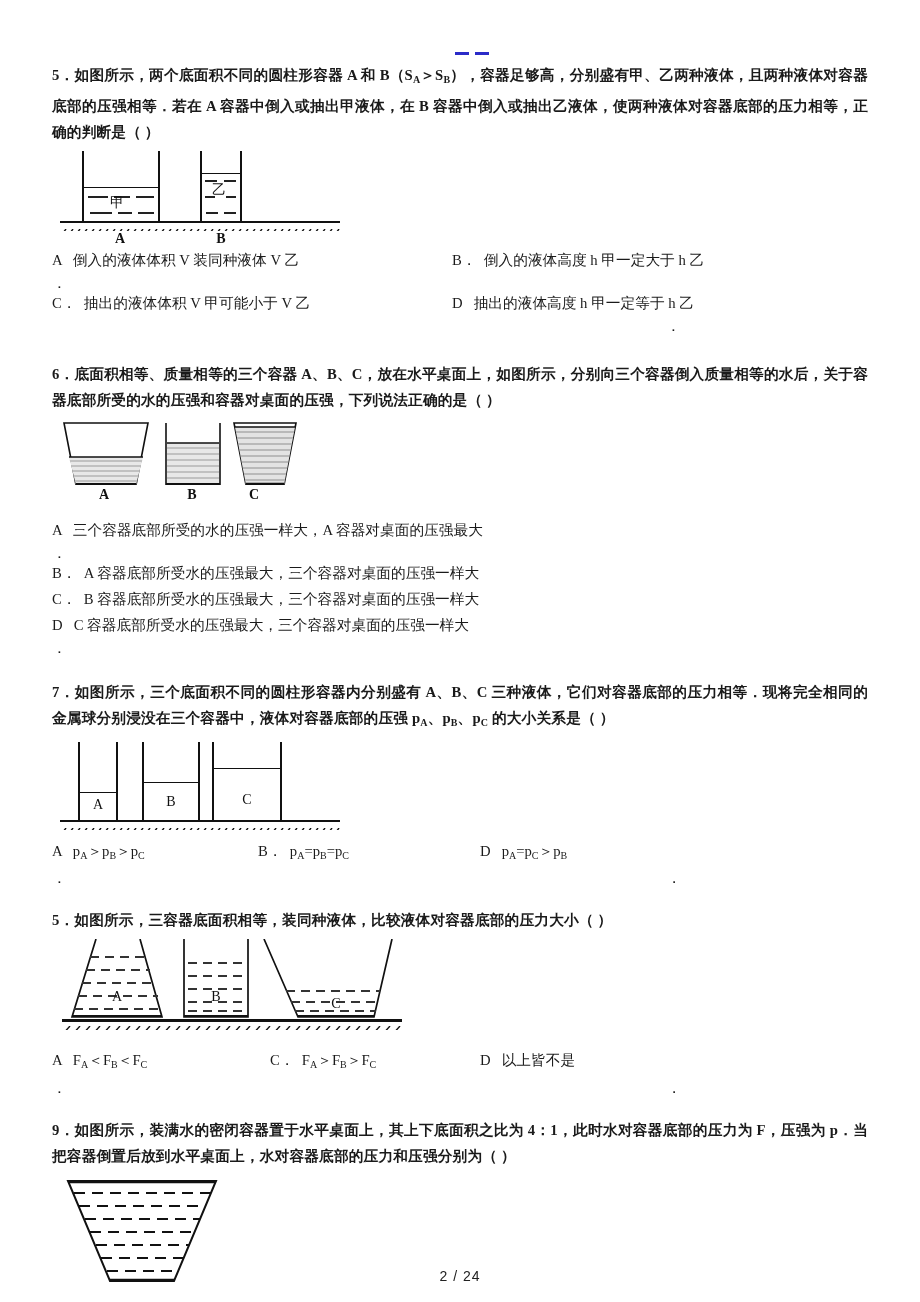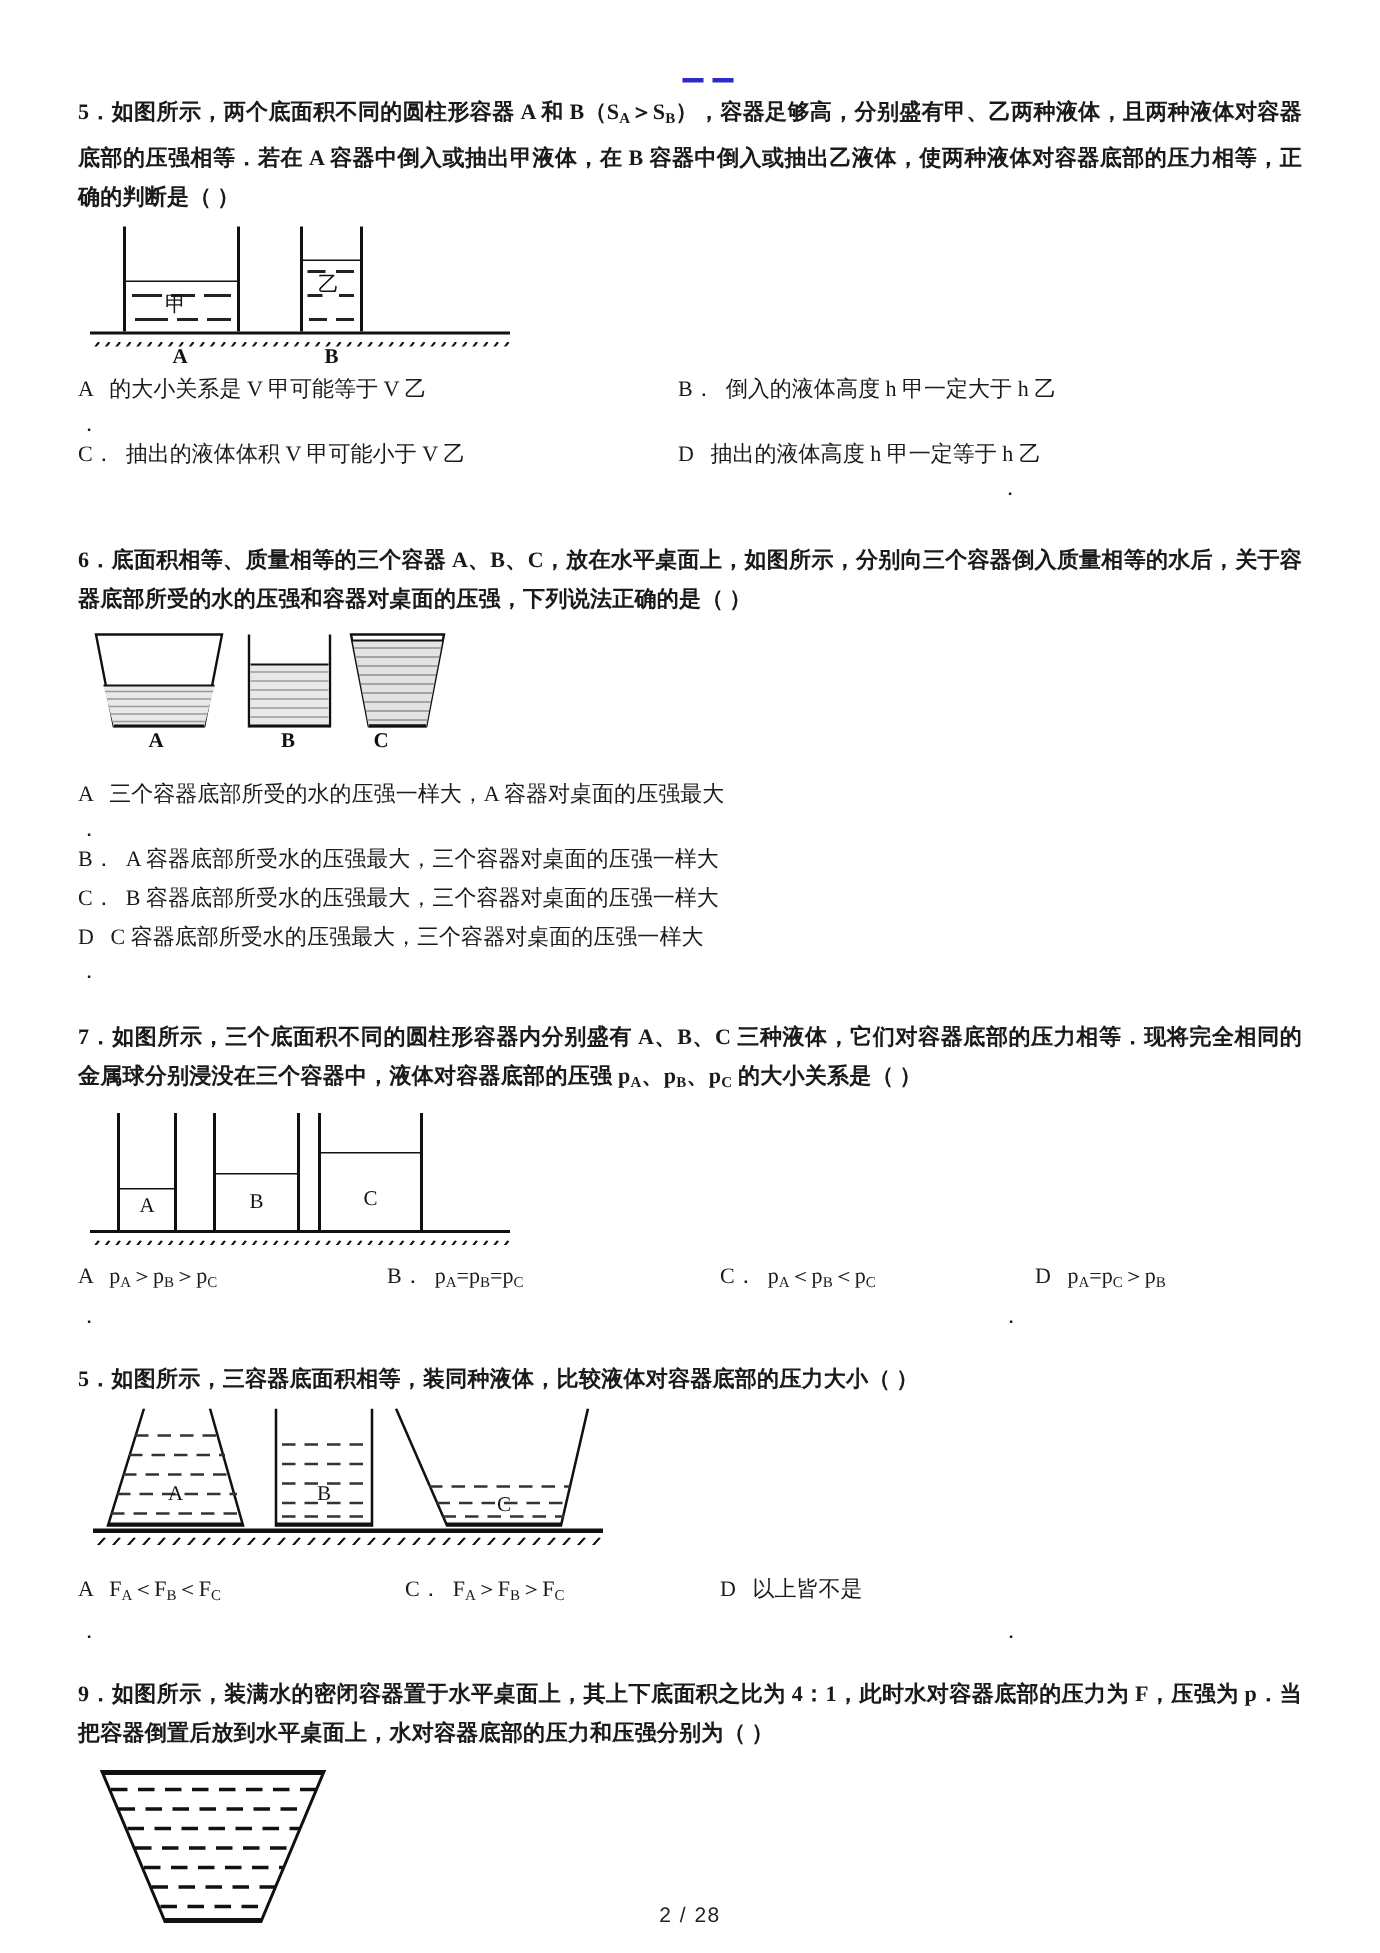--- a/index.html
+++ b/index.html
@@ -226,21 +226,21 @@
         </svg>
       </div>
       <div class="lbl" style="left:48px; top:80px; width:24px;">A</div>
       <div class="lbl" style="left:149px; top:80px; width:24px;">B</div>
     </div>
 
     <div class="opts">
       <div class="optrow">
         <div class="opt" style="width:400px;">
           <span>A</span>
-          &nbsp;&nbsp;<span>的大小关系是 V 甲可能等于 V 乙</span>
+          &nbsp;&nbsp;<span>倒入的液体体积 V 装同种液体 V 乙</span>
         </div>
         <div class="opt">
           <span>B．</span>
           &nbsp;<span>倒入的液体高度 h 甲一定大于 h 乙</span>
         </div>
       </div>
       <div class="dotline"><span class="dot">．</span></div>
       <div class="optrow">
         <div class="opt" style="width:400px;">
           <span>C．</span>
@@ -438,24 +438,20 @@
     <div class="opts" style="margin-top:0;">
       <div class="optrow">
         <div class="opt" style="width:206px;">
           <span>A</span>
           &nbsp;&nbsp;<span>p<sub>A</sub>＞p<sub>B</sub>＞p<sub>C</sub></span>
         </div>
         <div class="opt" style="width:222px;">
           <span>B．</span>
           &nbsp;<span>p<sub>A</sub>=p<sub>B</sub>=p<sub>C</sub></span>
         </div>
-        <div class="opt" style="width:210px;">
-          <span>C．</span>
-          &nbsp;<span>p<sub>A</sub>＜p<sub>B</sub>＜p<sub>C</sub></span>
-        </div>
         <div class="opt">
           <span>D</span>
           &nbsp;&nbsp;<span>p<sub>A</sub>=p<sub>C</sub>＞p<sub>B</sub></span>
         </div>
       </div>
       <div class="dotline">
         <span class="dot">．</span><span class="dot" style="margin-left:600px;">．</span>
       </div>
     </div>
   </div>
@@ -588,14 +584,14 @@
             <line x1="37" y1="81" x2="120" y2="81"></line>
             <line x1="43" y1="94" x2="114" y2="94"></line>
           </g>
           <line x1="4" y1="5" x2="152" y2="5" stroke="#111" stroke-width="2.6"></line>
           <line x1="46" y1="103" x2="110" y2="103" stroke="#111" stroke-width="2.6"></line>
         </svg>
       </div>
     </div>
   </div>
 
-  <div class="footer">2 / 28</div>
+  <div class="footer">2 / 24</div>
 </div>
 
 </body></html>

